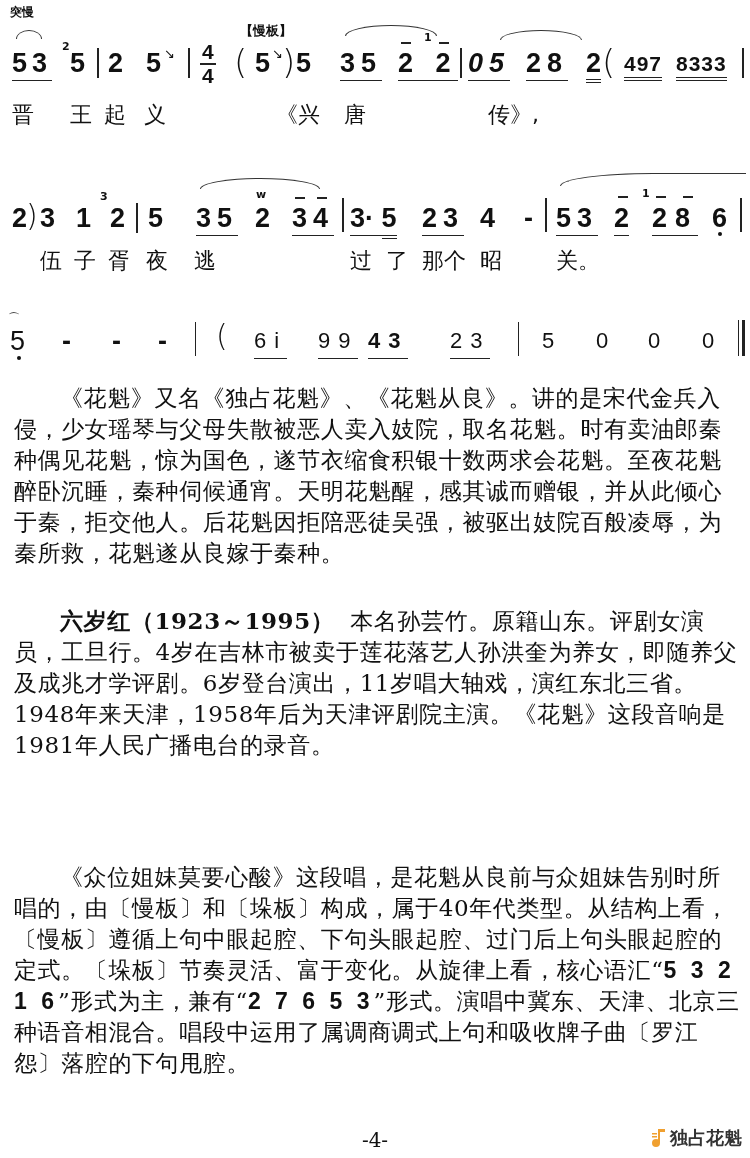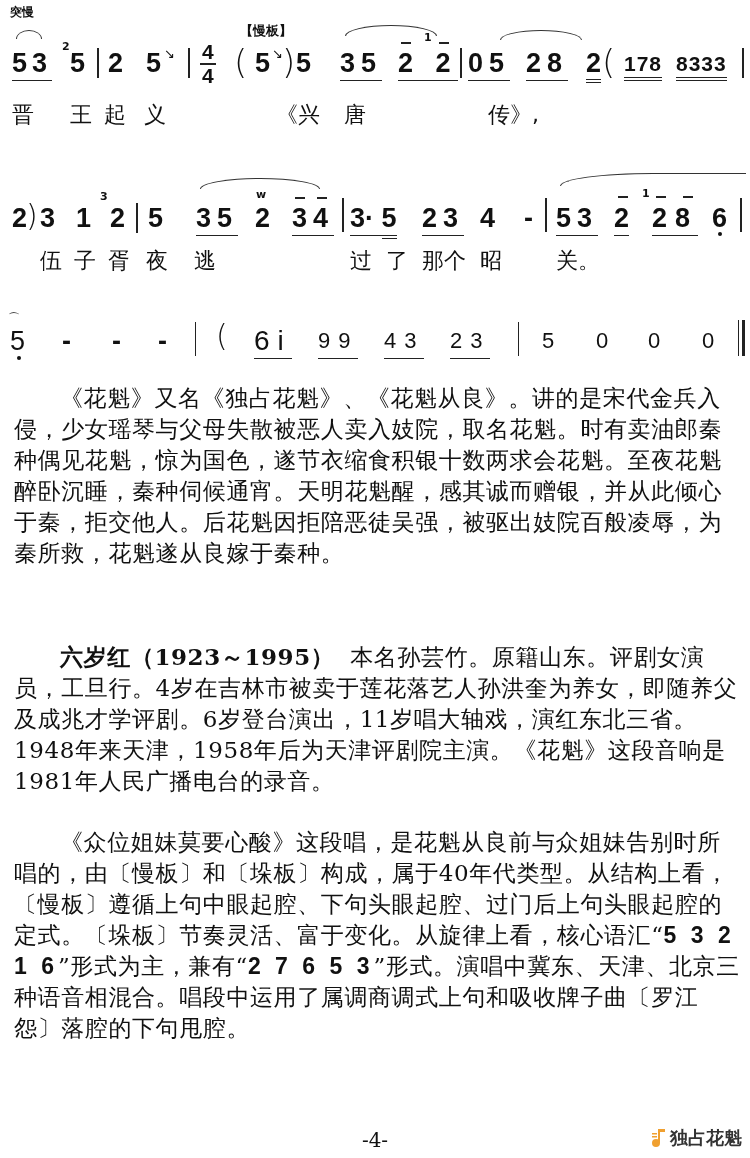--- a/index.html
+++ b/index.html
@@ -43,26 +43,26 @@
   <div class="abs" style="left:272px;top:46px;font-size:13px;">↘</div>
   <div class="abs" style="left:282px;top:42px;font-size:34px;font-weight:100;">)</div>
   <div class="abs num" style="left:296px;top:48px;">5</div>
   <div class="slur" style="left:345px;top:25px;width:90px;height:10px;"></div>
   <div class="abs num u1" style="left:340px;top:48px;letter-spacing:6px;">35</div>
   <div class="dash-over" style="left:401px;top:42px;"></div>
   <div class="abs num u1" style="left:398px;top:48px;width:60px;">2&nbsp;&nbsp;&nbsp;2</div>
   <div class="tiny" style="left:424px;top:32px;">1</div>
   <div class="dash-over" style="left:439px;top:42px;"></div>
   <div class="bar" style="left:460px;top:48px;height:30px;"></div>
-  <div class="abs num u1" style="left:468px;top:48px;letter-spacing:6px;">05</div>
+  <div class="abs num u1" style="left:468px;top:48px;letter-spacing:6px;font-style:italic;">05</div>
   <div class="slur" style="left:500px;top:30px;width:80px;height:9px;"></div>
   <div class="abs num u1" style="left:526px;top:48px;letter-spacing:6px;">28</div>
   <div class="abs num u2" style="left:586px;top:48px;">2</div>
   <div class="abs" style="left:602px;top:42px;font-size:34px;font-weight:100;">(</div>
-  <div class="abs numsm u2" style="left:624px;top:52px;letter-spacing:1px;">178</div>
+  <div class="abs numsm u2" style="left:624px;top:52px;letter-spacing:1px;">497</div>
   <div class="abs numsm u2" style="left:676px;top:52px;letter-spacing:1px;">8333</div>
   <div class="bar" style="left:742px;top:48px;height:30px;"></div>
 
   <div class="lyric" style="left:12px;top:102px;">晋</div>
   <div class="lyric" style="left:70px;top:102px;">王</div>
   <div class="lyric" style="left:104px;top:102px;">起</div>
   <div class="lyric" style="left:144px;top:102px;">义</div>
   <div class="lyric" style="left:276px;top:102px;">《兴</div>
   <div class="lyric" style="left:344px;top:102px;">唐</div>
   <div class="lyric" style="left:488px;top:102px;">传》,</div>
@@ -116,40 +116,40 @@
 
 <div>
   <div class="abs" style="left:8px;top:310px;font-size:12px;">⌒</div>
   <div class="abs num" style="left:10px;top:326px;font-weight:normal;">5</div>
   <div class="dot" style="left:17px;top:356px;"></div>
   <div class="abs num" style="left:62px;top:326px;">-</div>
   <div class="abs num" style="left:112px;top:326px;">-</div>
   <div class="abs num" style="left:158px;top:326px;">-</div>
   <div class="bar" style="left:195px;top:322px;height:34px;width:1px;"></div>
   <div class="abs" style="left:216px;top:318px;font-size:30px;font-weight:100;">(</div>
-  <div class="abs num u1" style="left:254px;top:326px;font-weight:normal;font-size:28px;letter-spacing:8px;">6i</div>
+  <div class="abs num u1" style="left:254px;top:326px;font-weight:normal;font-size:22px;letter-spacing:8px;">6i</div>
   <div class="abs num u1" style="left:318px;top:326px;font-weight:normal;font-size:22px;letter-spacing:8px;">99</div>
-  <div class="abs num u1" style="left:384px;top:326px;font-weight:normal;font-size:22px;letter-spacing:8px;">43</div>
+  <div class="abs num u1" style="left:368px;top:326px;font-weight:bold;font-size:22px;letter-spacing:8px;">43</div>
   <div class="abs num u1" style="left:450px;top:326px;font-weight:normal;font-size:22px;letter-spacing:8px;">23</div>
   <div class="bar" style="left:518px;top:322px;height:34px;width:1px;"></div>
   <div class="abs num" style="left:542px;top:326px;font-weight:normal;font-size:22px;">5</div>
   <div class="abs num" style="left:596px;top:326px;font-weight:normal;font-size:22px;">0</div>
   <div class="abs num" style="left:648px;top:326px;font-weight:normal;font-size:22px;">0</div>
   <div class="abs num" style="left:702px;top:326px;font-weight:normal;font-size:22px;">0</div>
   <div class="bar" style="left:738px;top:320px;height:36px;width:1px;"></div>
   <div class="bar" style="left:742px;top:320px;height:36px;width:3px;"></div>
 </div>
 
 <div class="para indent" style="top:383px;">《花魁》又名《独占花魁》、《花魁从良》。讲的是宋代金兵入侵，少女瑶琴与父母失散被恶人卖入妓院，取名花魁。时有卖油郎秦种偶见花魁，惊为国色，遂节衣缩食积银十数两求会花魁。至夜花魁醉卧沉睡，秦种伺候通宵。天明花魁醒，感其诚而赠银，并从此倾心于秦，拒交他人。后花魁因拒陪恶徒吴强，被驱出妓院百般凌辱，为秦所救，花魁遂从良嫁于秦种。</div>
 
-<div class="para indent" style="top:641px;">
+<div class="para indent" style="top:605px;">
   <span class="bold">六岁红（1923～1995）</span>&nbsp;&nbsp;<span>本名孙芸竹。原籍山东。评剧女演员，工旦行。4岁在吉林市被卖于莲花落艺人孙洪奎为养女，即随养父及成兆才学评剧。6岁登台演出，11岁唱大轴戏，演红东北三省。1948年来天津，1958年后为天津评剧院主演。《花魁》这段音响是1981年人民广播电台的录音。</span>
 </div>
 
-<div class="para indent" style="top:827px;">
+<div class="para indent" style="top:862px;">
   <span>《众位姐妹莫要心酸》这段唱，是花魁从良前与众姐妹告别时所唱的，由〔慢板〕和〔垛板〕构成，属于40年代类型。从结构上看，〔慢板〕遵循上句中眼起腔、下句头眼起腔、过门后上句头眼起腔的定式。〔垛板〕节奏灵活、富于变化。从旋律上看，核心语汇“</span><span class="bold" style="font-family:'Liberation Sans',sans-serif;letter-spacing:4px;">5 3 2 1 6</span><span>”形式为主，兼有“</span><span class="bold" style="font-family:'Liberation Sans',sans-serif;letter-spacing:4px;">2 7 6 5 3</span><span>”形式。演唱中冀东、天津、北京三种语音相混合。唱段中运用了属调商调式上句和吸收牌子曲〔罗江怨〕落腔的下句甩腔。</span>
 </div>
 
 <div class="abs" style="left:0;width:750px;top:1128px;text-align:center;font-family:'DejaVu Serif',serif;font-size:20px;">-4-</div>
 
 <div class="watermark">
   <span style="display:inline-block;width:14px;height:20px;position:relative;">
     <svg width="14" height="20" viewBox="0 0 14 20">
         <rect x="6" y="1" width="2" height="14" fill="#f0a030"></rect>
         <rect x="6" y="1" width="7" height="3" fill="#f0a030"></rect>

